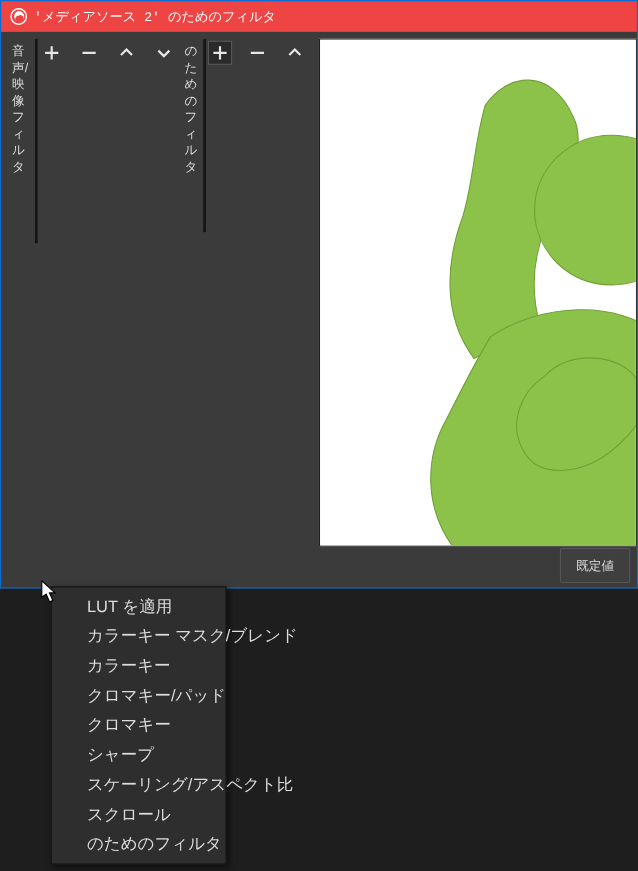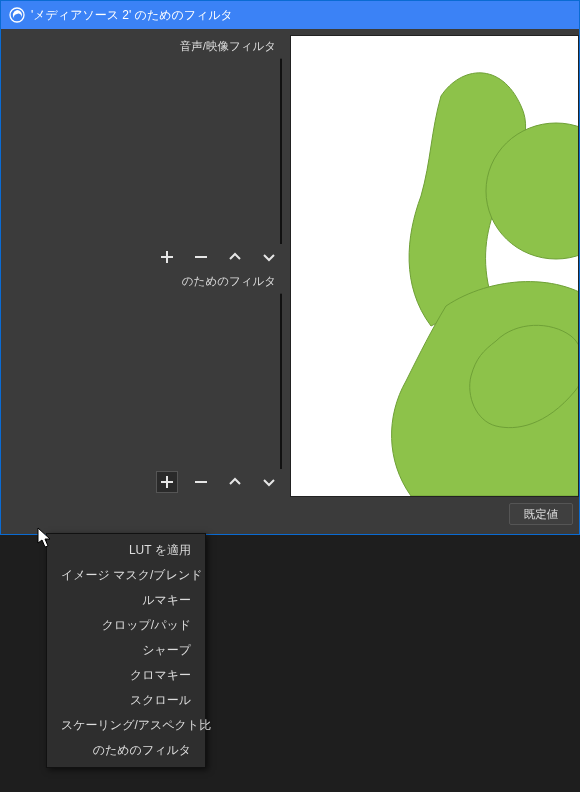--- a/index.html
+++ b/index.html
@@ -14,39 +14,39 @@
     position: relative;
   }
   .window {
     width: 580px;
     height: 535px;
     background: #3b3b3b;
     border: 1px solid #0a6bd3;
   }
   .titlebar {
     height: 28px;
-    background: #3b82f6;
+    background: #ef4444;
     color: #fff;
     display: flex;
     align-items: center;
     padding: 0 8px;
     gap: 6px;
     font-size: 12px;
+    font-family: Liberation Mono, monospace;
   }
   .titlebar-icon { width: 16px; height: 16px; display: inline-block; }
   .content {
     display: flex;
     height: 468px;
   }
   .left-col {
     width: 285px;
     padding: 6px 4px 0 4px;
     display: flex;
-    flex-direction: column;
-    align-items: flex-end;
+    flex-direction: row;
   }
   .section-label {
     font-size: 11.5px;
     color: #ddd;
     padding: 4px 6px;
   }
   .list-panel {
     background: #1f1f1f;
     border: 1px solid #111;
     border-top: 1px solid #4a4a4a;
@@ -85,21 +85,21 @@
   .preview svg { position: absolute; top: 0; left: 0; }
   .bottom-bar {
     height: 34px;
     display: flex;
     align-items: center;
     justify-content: flex-end;
     padding: 0 6px;
     gap: 6px;
   }
   .btn {
-    height: 22px;
+    height: 32px;
     min-width: 64px;
     padding: 0 12px;
     background: #3f3f3f;
     color: #ddd;
     border: 1px solid #555;
     border-radius: 2px;
     font-size: 11.5px;
     display: inline-flex;
     align-items: center;
     justify-content: center;
@@ -109,26 +109,25 @@
     position: absolute;
     left: 46px;
     top: 533px;
     width: 160px;
     background: #2e2e2e;
     border: 1px solid #111;
     box-shadow: 2px 2px 6px rgba(0,0,0,0.6);
     padding: 4px 0;
   }
   .menu-item {
-    padding: 4px 14px;
-    font-size: 12px;
+    padding: 4px 32px;
+    font-size: 15px;
     color: #ddd;
     cursor: pointer;
     white-space: nowrap;
-    text-align: right;
   }
   .cursor {
     position: absolute;
     left: 37px;
     top: 527px;
     width: 16px;
     height: 22px;
     pointer-events: none;
     z-index: 10;
   }
@@ -218,25 +217,25 @@
     </div>
   </div>
 
   <div class="bottom-bar">
     <div class="btn">既定値</div>
   </div>
 </div>
 
 <div class="context-menu">
   <div class="menu-item">LUT を適用</div>
-  <div class="menu-item">イメージ マスク/ブレンド</div>
-  <div class="menu-item">ルマキー</div>
-  <div class="menu-item">クロップ/パッド</div>
+  <div class="menu-item">カラーキー マスク/ブレンド</div>
+  <div class="menu-item">カラーキー</div>
+  <div class="menu-item">クロマキー/パッド</div>
+  <div class="menu-item">クロマキー</div>
   <div class="menu-item">シャープ</div>
-  <div class="menu-item">クロマキー</div>
+  <div class="menu-item">スケーリング/アスペクト比</div>
   <div class="menu-item">スクロール</div>
-  <div class="menu-item">スケーリング/アスペクト比</div>
   <div class="menu-item">のためのフィルタ</div>
 </div>
 
 <svg class="cursor" viewBox="0 0 16 22">
   <path d="M1 1 L1 16 L5 13 L8 20 L11 19 L8 12 L13 12 Z" fill="#fff" stroke="#000" stroke-width="1"></path>
 </svg>
 
 </body></html>

